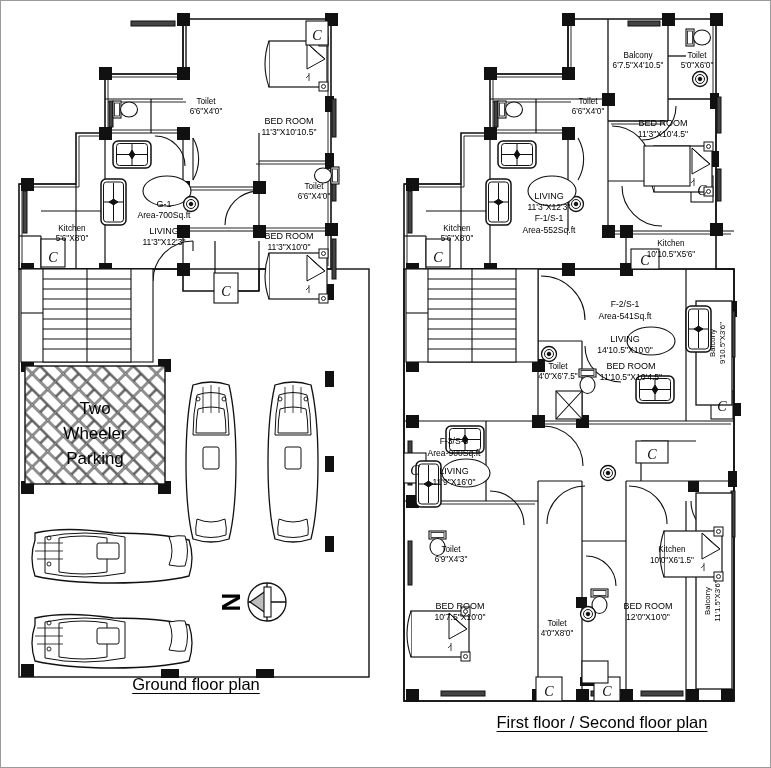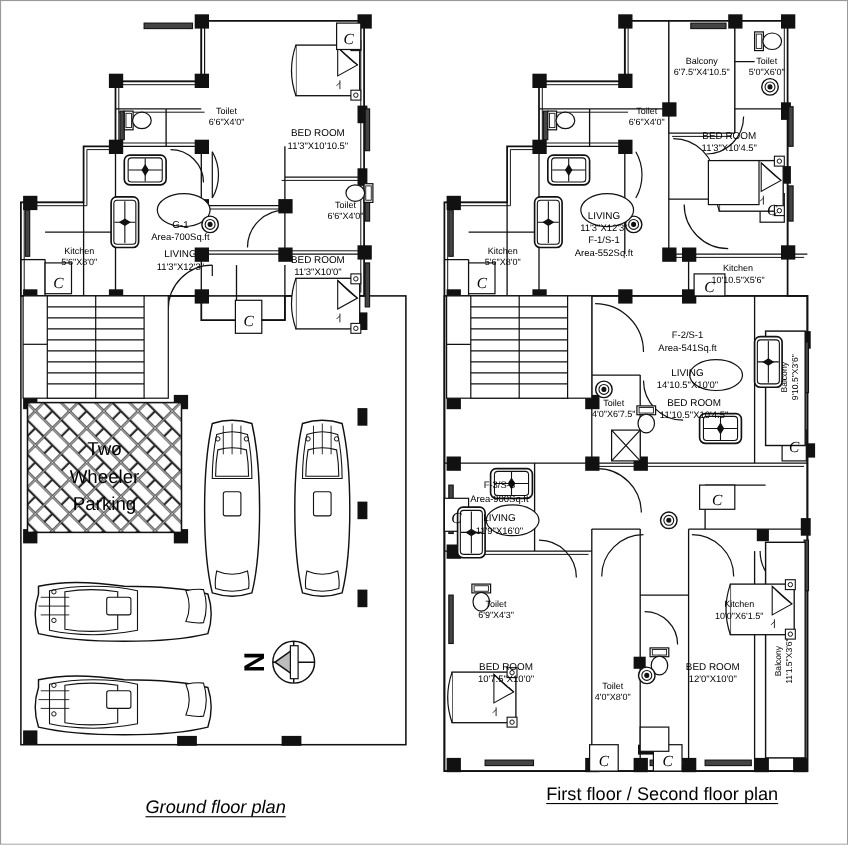--- a/index.html
+++ b/index.html
@@ -4,21 +4,21 @@
 <style>
   html,body{margin:0;padding:0;background:#fff;}
   body{width:771px;height:768px;font-family:"Liberation Sans",sans-serif;overflow:hidden;}
   #page{position:relative;width:771px;height:768px;background:#fff;box-sizing:border-box;border:1px solid #9a9a9a;}
   .plan{position:absolute;top:0;}
   #gf{left:0;width:390px;height:768px;}
   #ff{left:385px;width:386px;height:768px;}
   svg{display:block;}
   .cap{position:absolute;text-align:center;font-size:16.5px;color:#000;
        text-decoration:underline;text-underline-offset:3px;white-space:nowrap;}
-  #cap-gf{left:0;width:390px;top:724px;font-style:italic;}
+  #cap-gf{left:0;width:390px;top:674px;}
   #cap-ff{left:408px;width:386px;top:712px;}
 </style>
 </head>
 <body>
 
 <div id="page">
 
   <div class="plan" id="gf">
   <svg width="390" height="710" viewBox="0 0 390 710" xmlns="http://www.w3.org/2000/svg">
     <defs>

